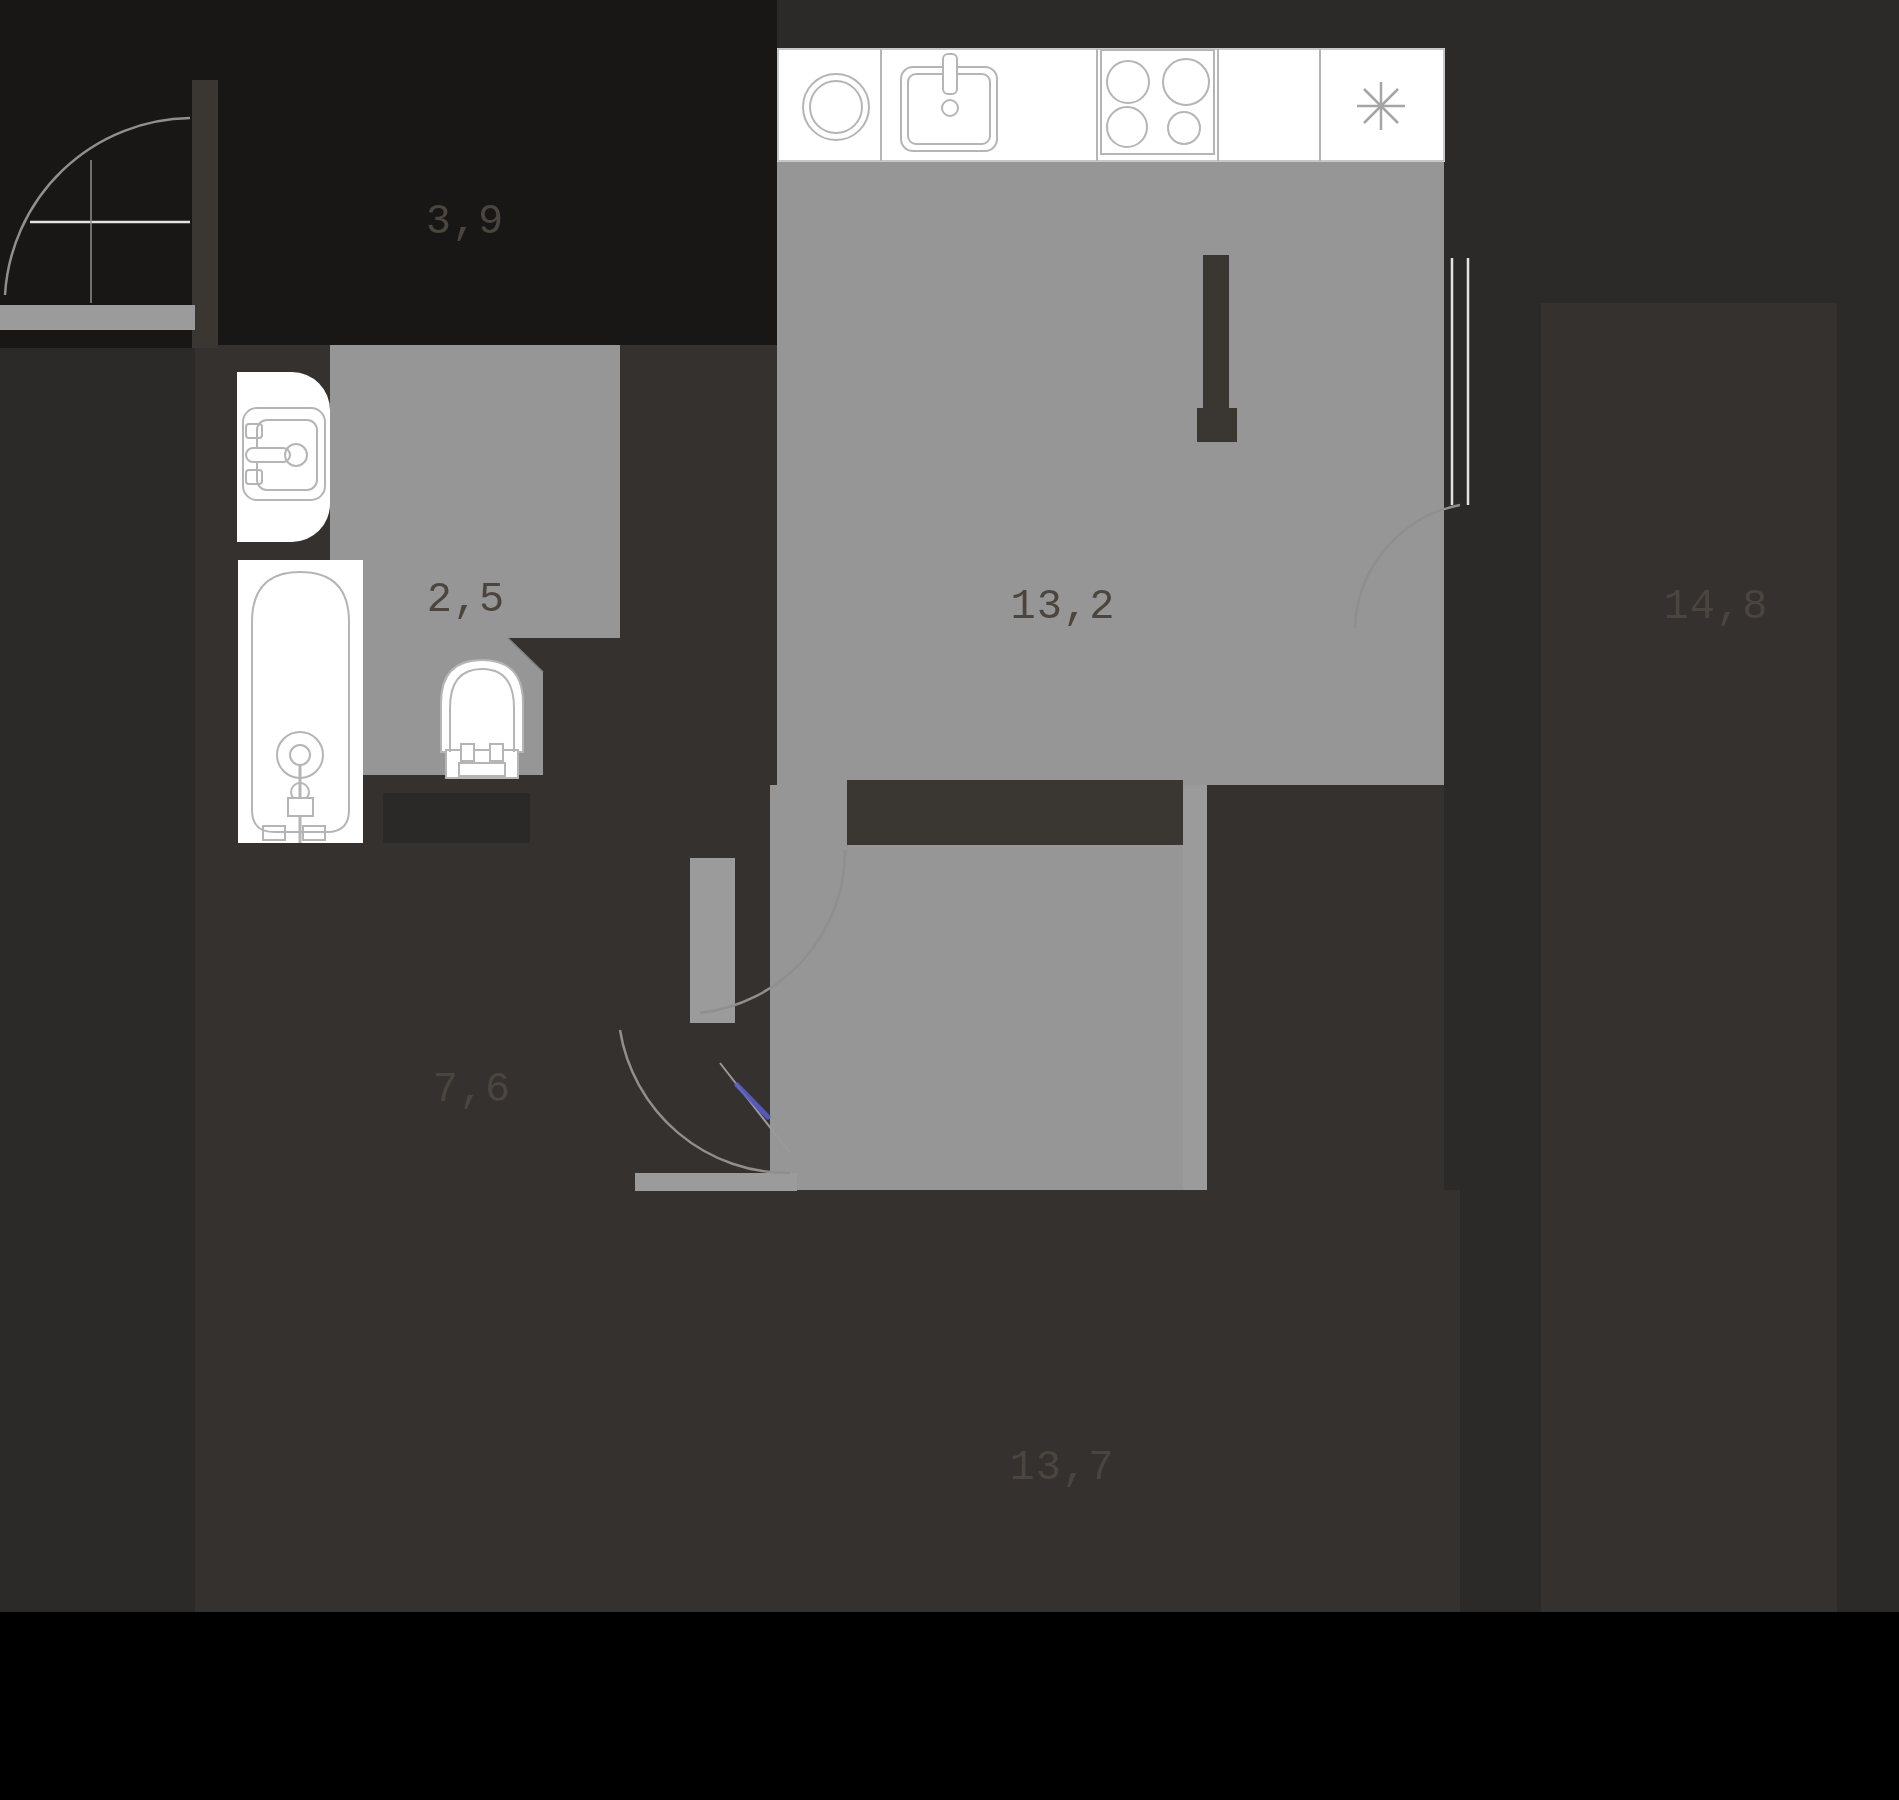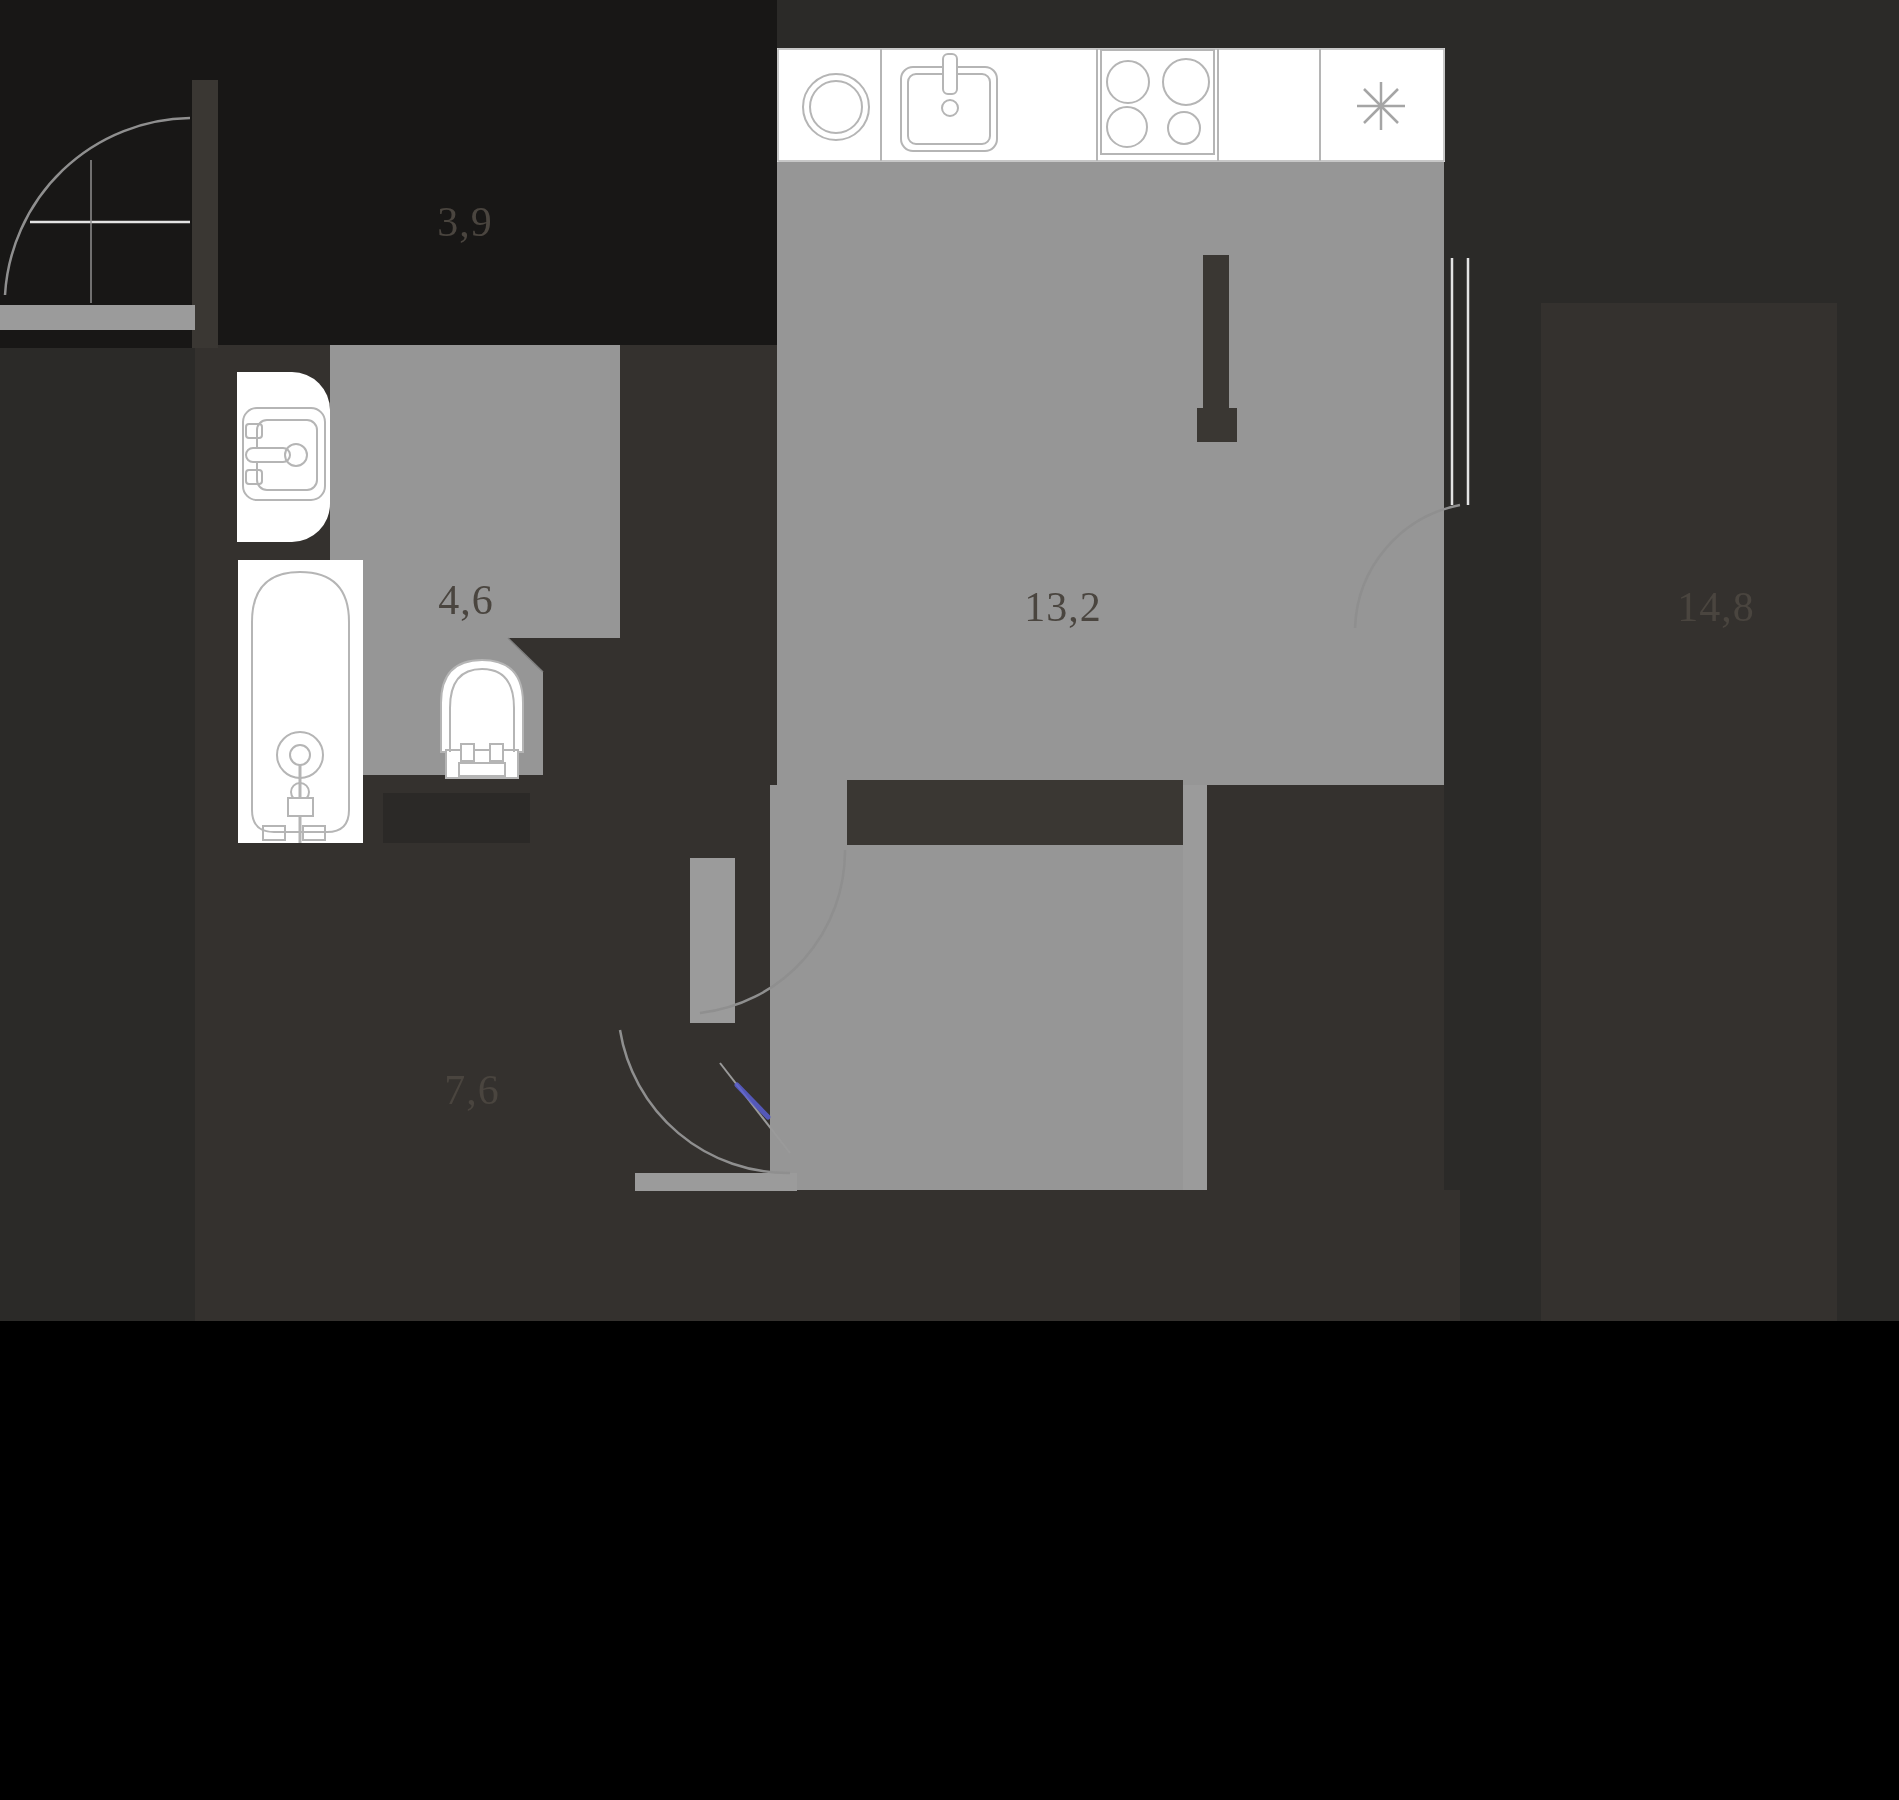--- a/index.html
+++ b/index.html
@@ -2,22 +2,22 @@
 <html style="--bg-outer: #2b2a28; --bg-corner: #181716; --floor-dark: #34312e; --floor-darker: #2b2927; --room-gray: #969696; --wall-gray: #9b9b9b; --wall-dark: #3a3733; --fixture-white: #ffffff; --fixture-line: #b5b5b5; --label-text: #4a453f; --door-line: #8f8f8f; --leaf-light: #e3e3e3; --accent-blue: #5b5fd0;"><head>
 <meta charset="utf-8">
 <style>
   :root{
     --bg-outer:#2b2a28; --bg-corner:#181716; --floor-dark:#34312e; --floor-darker:#2b2927;
     --room-gray:#969696; --wall-gray:#9b9b9b; --wall-dark:#3a3733;
     --fixture-white:#ffffff; --fixture-line:#b5b5b5; --label-text:#4a453f;
     --door-line:#8f8f8f; --leaf-light:#e3e3e3; --accent-blue:#5b5fd0;
   }
   html,body{margin:0;padding:0;background:#000;}
-  .plan{position:relative;width:1899px;height:1321px;background:var(--bg-outer);
-        font-family:Liberation Serif, serif;overflow:hidden;}
+  .plan{position:relative;width:1899px;height:1612px;background:var(--bg-outer);
+        font-family:Liberation Mono, monospace;overflow:hidden;}
   .zone{position:absolute;}
   .z-corner{left:0;top:0;width:777px;height:348px;background:var(--bg-corner);}
   .z-int-left{left:195px;top:345px;width:587px;height:1355px;background:var(--floor-dark);}
   .z-int-bottom{left:560px;top:1190px;width:900px;height:510px;background:var(--floor-dark);}
   .z-int-lowermid{left:1207px;top:785px;width:237px;height:405px;background:var(--floor-dark);}
   .z-int-right{left:1541px;top:303px;width:296px;height:1390px;background:var(--floor-dark);}
   .z-bath{left:330px;top:345px;width:290px;height:430px;background:var(--room-gray);}
   .z-kitchen{left:777px;top:160px;width:667px;height:625px;background:var(--room-gray);}
   .z-hall-gray{left:770px;top:785px;width:413px;height:405px;background:var(--room-gray);}
   .z-wallbar-right{left:1183px;top:785px;width:24px;height:405px;background:var(--wall-gray);}
@@ -142,18 +142,18 @@
       <path d="M 620 1030 A 170 170 0 0 0 790 1173"></path>
       <path d="M 1355 628 A 130 130 0 0 1 1460 505"></path>
       <line x1="720" y1="1063" x2="790" y2="1153" stroke="#9a9a9a" stroke-width="2"></line>
       <line x1="737" y1="1085" x2="768" y2="1117" stroke="var(--accent-blue)" stroke-width="5" stroke-linecap="round" opacity="0.85"></line>
       <line x1="1452" y1="258" x2="1452" y2="505" stroke="var(--leaf-light)" stroke-width="2.5"></line>
       <line x1="1468" y1="258" x2="1468" y2="505" stroke="var(--leaf-light)" stroke-width="2.5"></line>
     </g>
   </svg>
 
   <div class="area-label" style="left:465px;top:222px;">3,9</div>
-  <div class="area-label" style="left:466px;top:600px;">4,6</div>
+  <div class="area-label" style="left:466px;top:600px;">2,5</div>
   <div class="area-label" style="left:1063px;top:607px;">13,2</div>
   <div class="area-label" style="left:1716px;top:607px;">14,8</div>
   <div class="area-label" style="left:472px;top:1090px;">7,6</div>
   <div class="area-label" style="left:1062px;top:1468px;">13,7</div>
 </div>
 
 </body></html>

